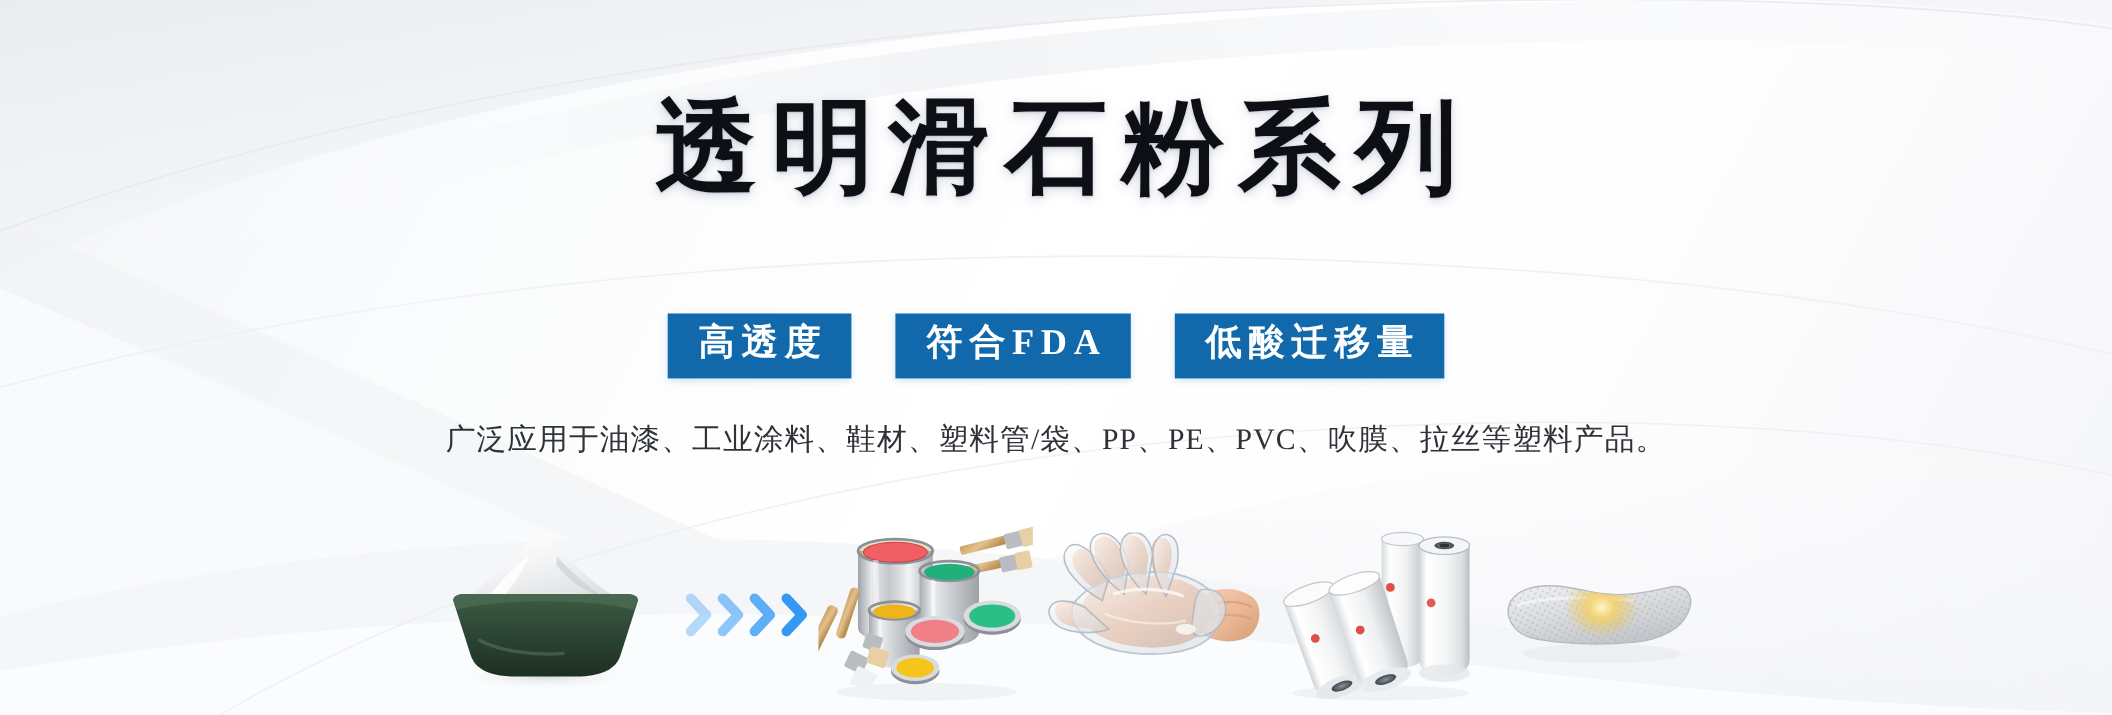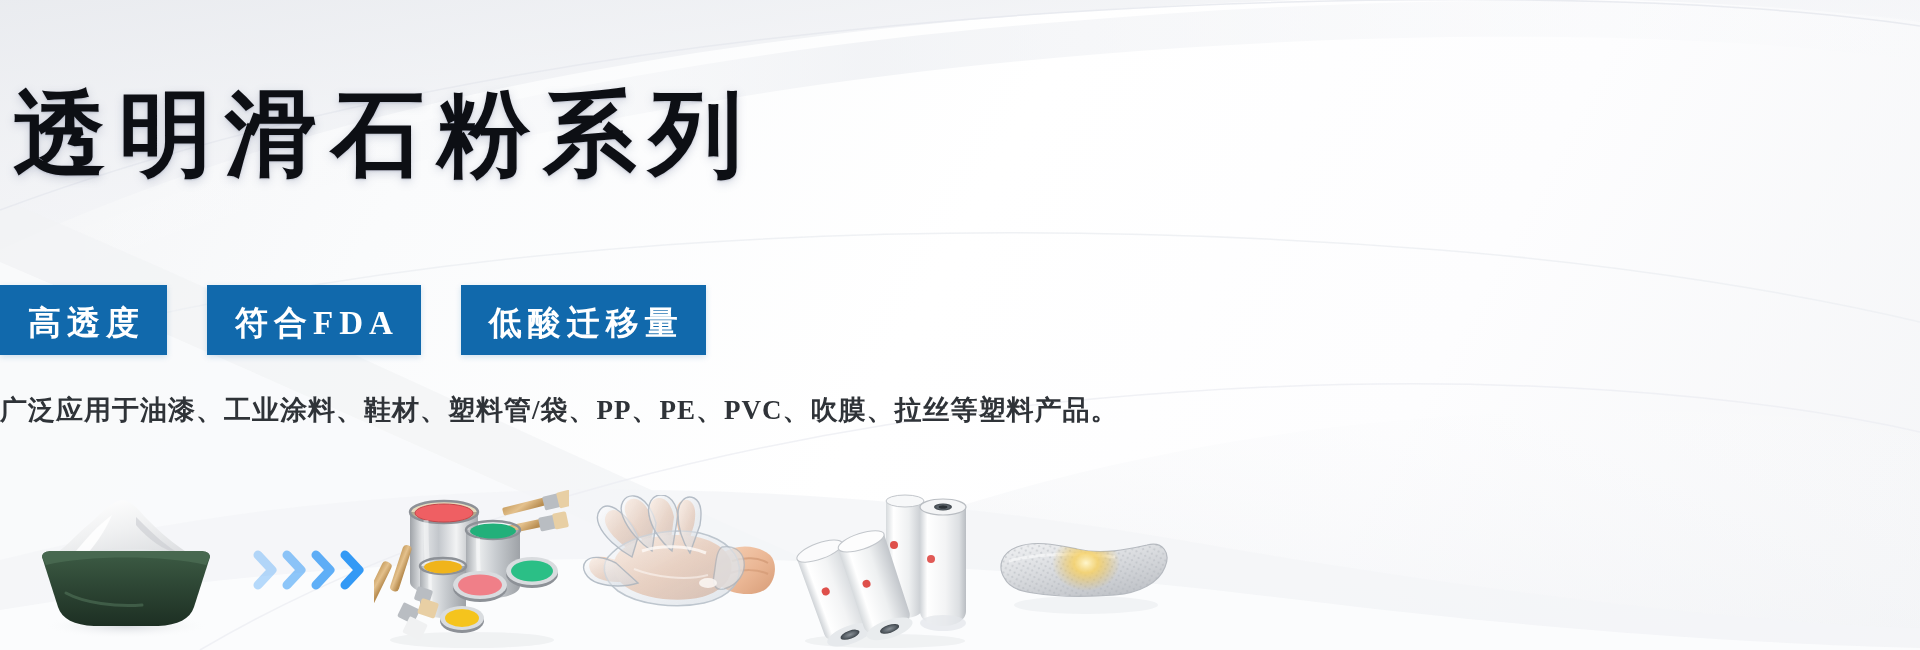--- a/index.html
+++ b/index.html
@@ -30,20 +30,21 @@
   }
 
   
   .content {
     position: relative;
     z-index: 5;
     width: 100%;
     height: 100%;
     display: flex;
     flex-direction: column;
+    align-items: center;
     border-radius: 28px;
   }
 
   .headline {
     margin-top: 88px;
     font-family: "Liberation Serif", "DejaVu Serif", serif;
     font-weight: 700;
     font-size: 93px;
     line-height: 1;
     letter-spacing: 13px;
@@ -62,34 +63,33 @@
   }
   .badge {
     background: #1169ac;
     color: #ffffff;
     font-family: "Liberation Serif", "DejaVu Serif", serif;
     font-weight: 700;
     font-size: 33px;
     line-height: 1;
     letter-spacing: 6px;
     text-indent: 6px;
-    padding: 22px 22px 15px 22px;
+    padding: 11px 22px 15px 22px;
     white-space: nowrap;
     box-shadow: 0 2px 6px rgba(17,105,172,0.18);
   }
 
   .subtitle {
     margin-top: 42px;
     font-family: "Liberation Serif", "DejaVu Serif", serif;
     font-size: 27px;
     line-height: 1;
     letter-spacing: 1px;
     color: #2f3338;
     white-space: nowrap;
-    font-weight: bold;
   }
 
   
   .strip {
     margin-top: 34px;
     display: flex;
     align-items: center;
     justify-content: center;
     gap: 0;
     width: 1180px;

